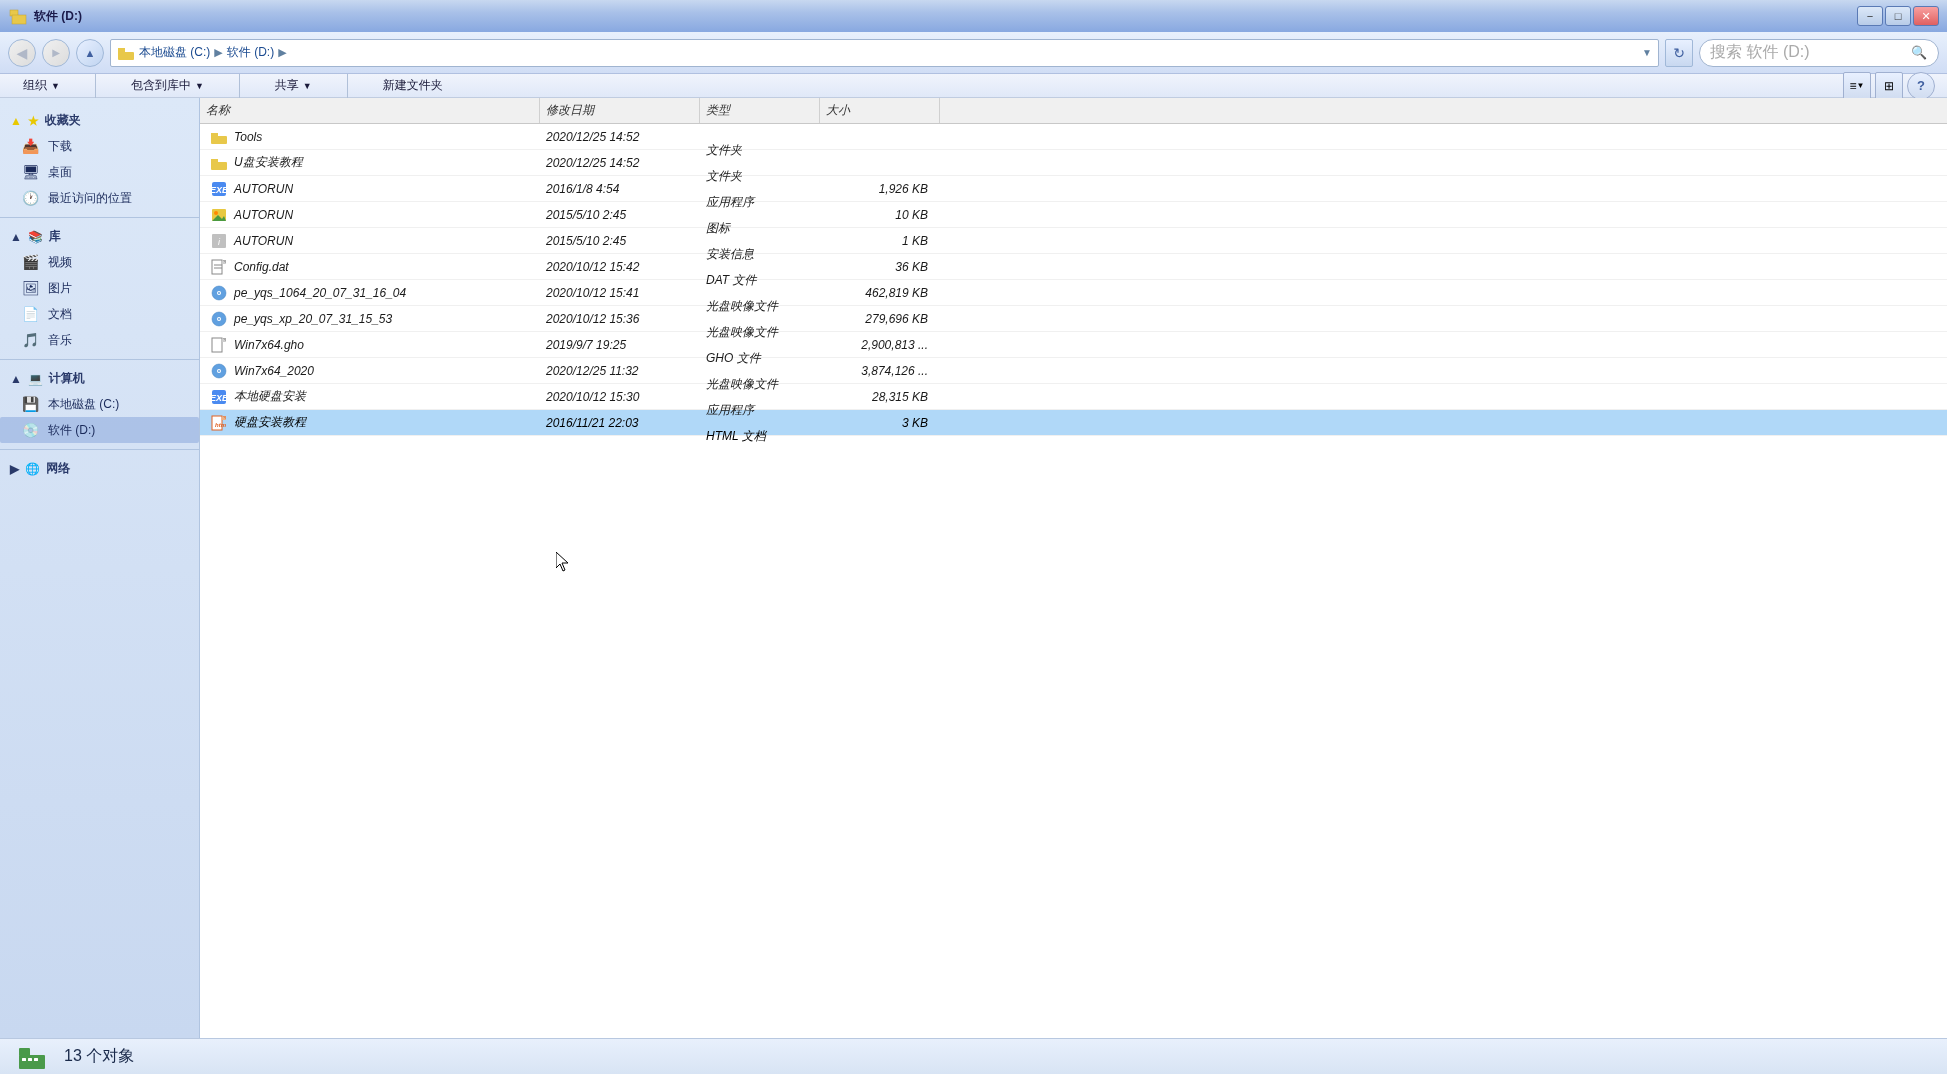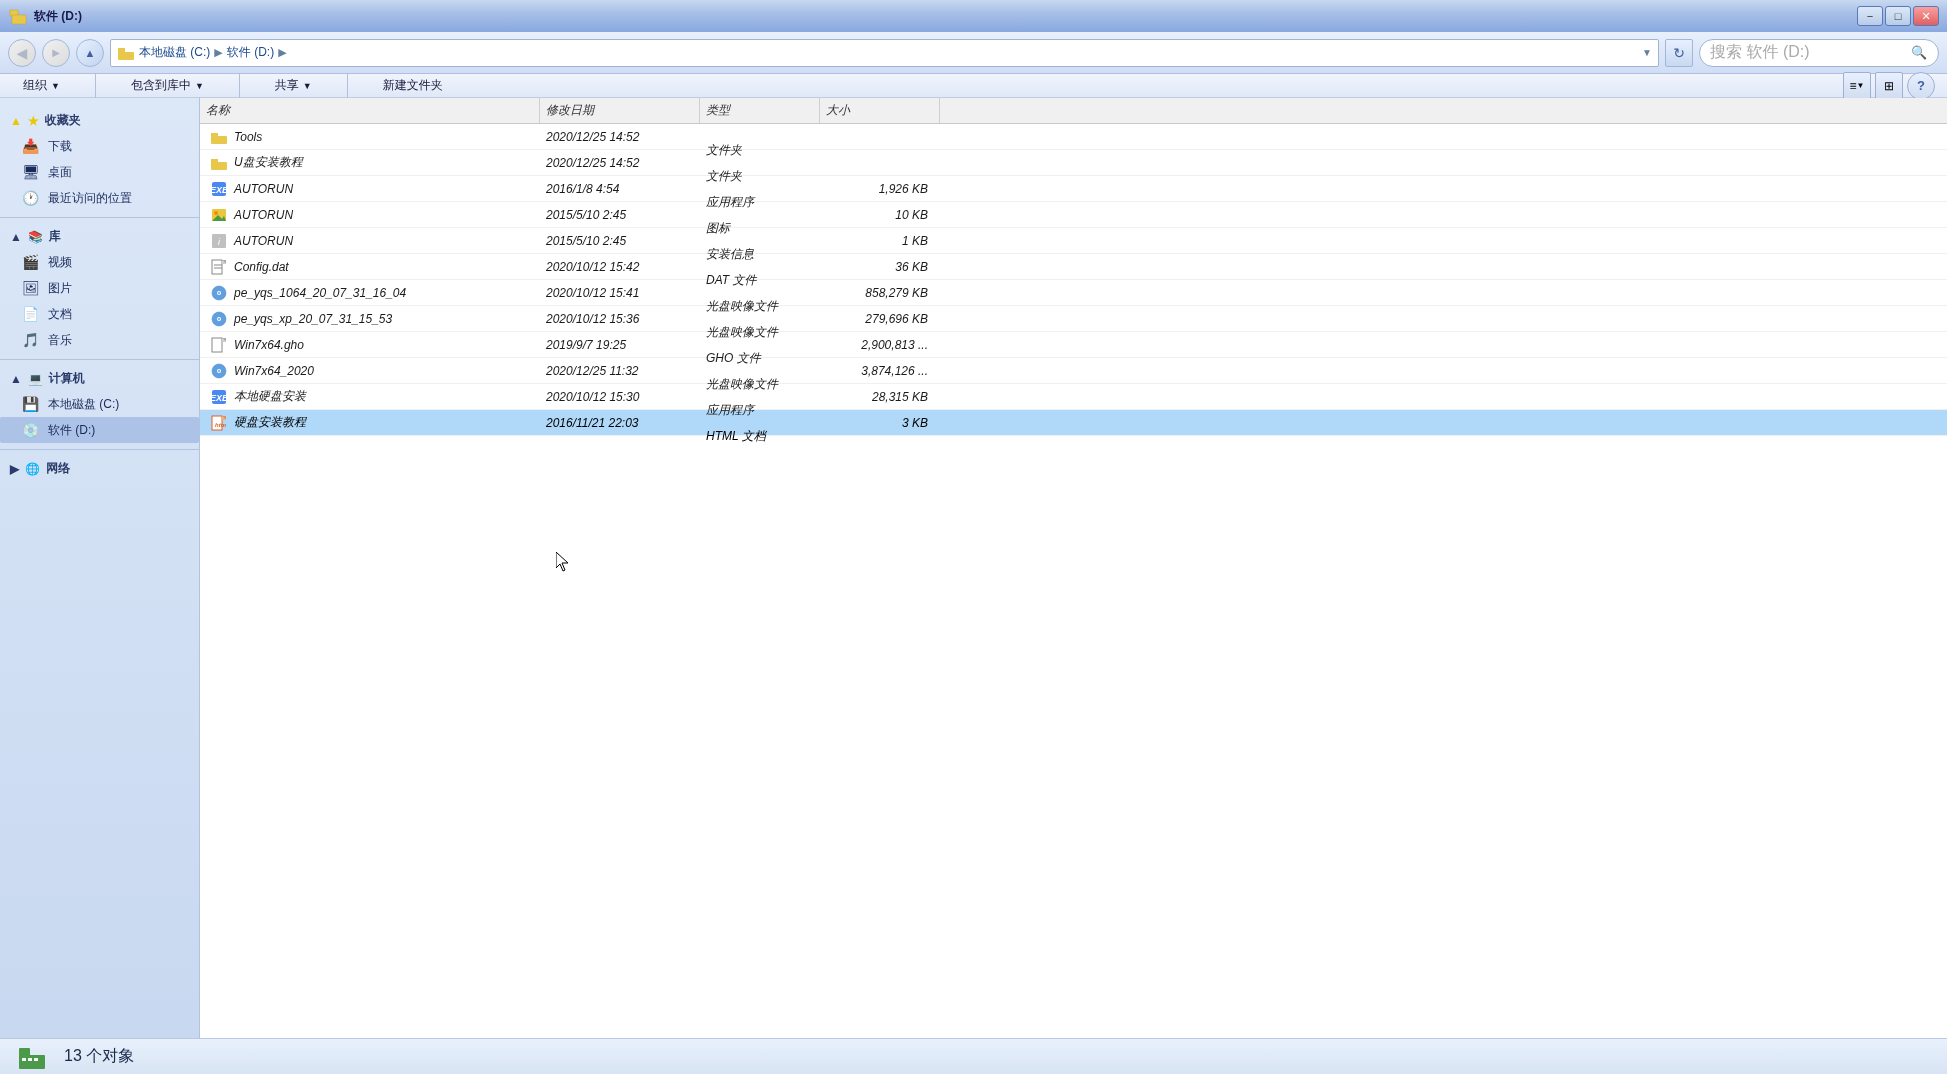--- a/index.html
+++ b/index.html
@@ -615,21 +615,21 @@
               <svg width="18" height="18" viewBox="0 0 18 18">
                 <circle cx="9" cy="9" r="7" fill="#60a0e0" stroke="#4080c0" stroke-width="0.5"></circle>
                 <circle cx="9" cy="9" r="2" fill="white"></circle>
                 <circle cx="9" cy="9" r="1" fill="#60a0e0"></circle>
               </svg>
             </span>
             <span>pe_yqs_1064_20_07_31_16_04</span>
           </div>
           <div class="file-cell file-cell-date">2020/10/12 15:41</div>
           <div class="file-cell file-cell-type">光盘映像文件</div>
-          <div class="file-cell file-cell-size">858,279 KB</div>
+          <div class="file-cell file-cell-size">462,819 KB</div>
         </div>
         <div class="file-row">
           <div class="file-cell file-cell-name">
             <span class="file-icon">
               <svg width="18" height="18" viewBox="0 0 18 18">
                 <circle cx="9" cy="9" r="7" fill="#60a0e0" stroke="#4080c0" stroke-width="0.5"></circle>
                 <circle cx="9" cy="9" r="2" fill="white"></circle>
                 <circle cx="9" cy="9" r="1" fill="#60a0e0"></circle>
               </svg>
             </span>

